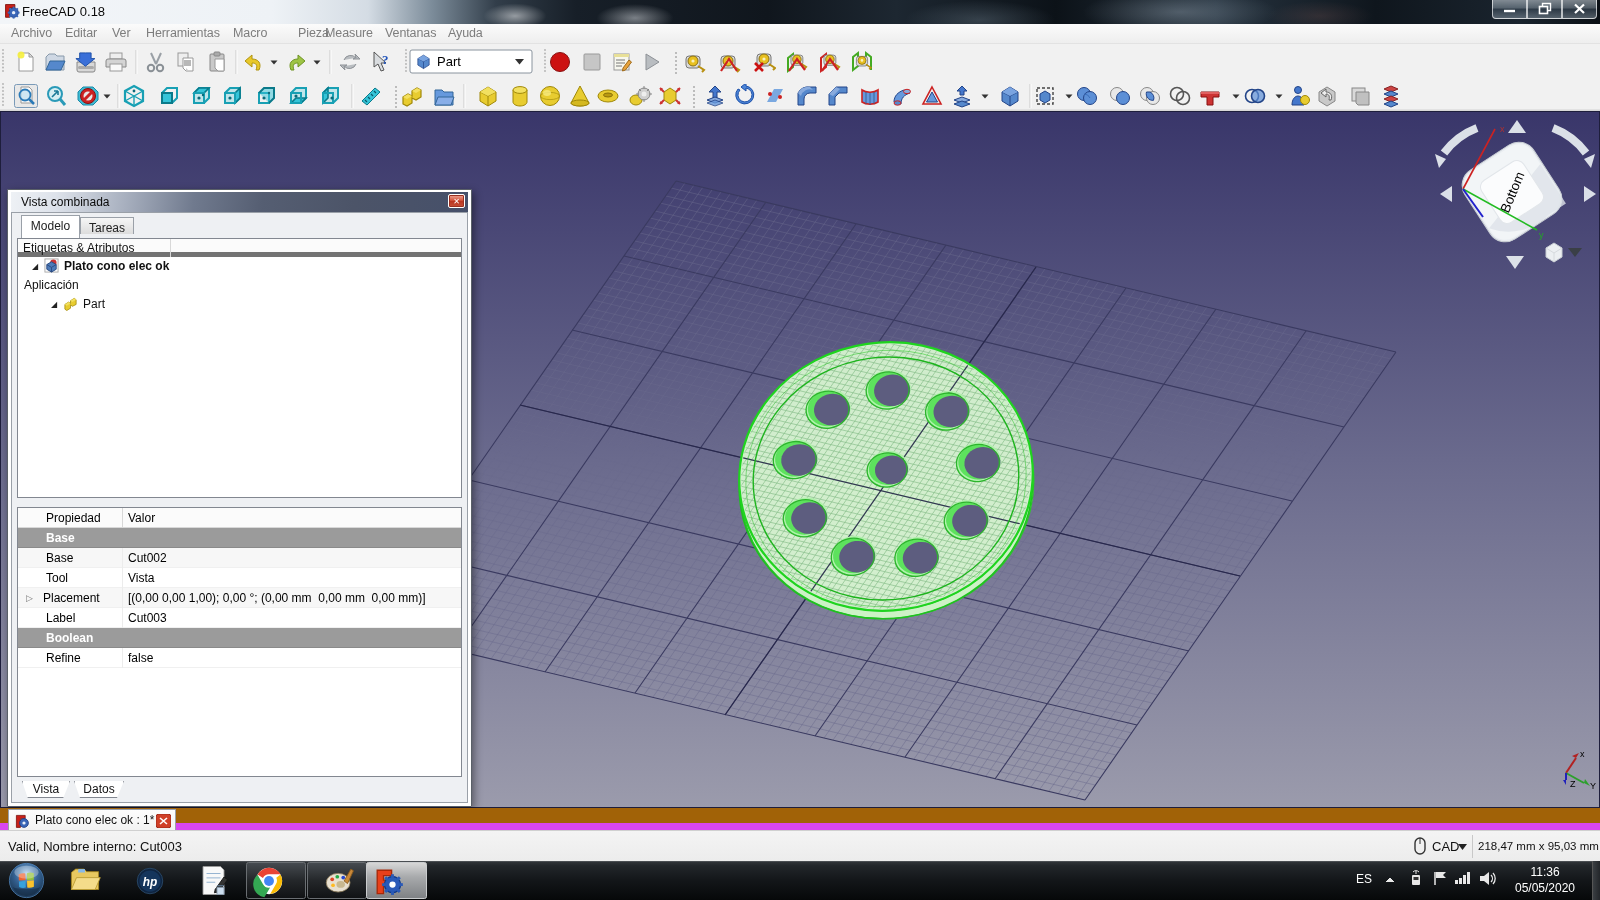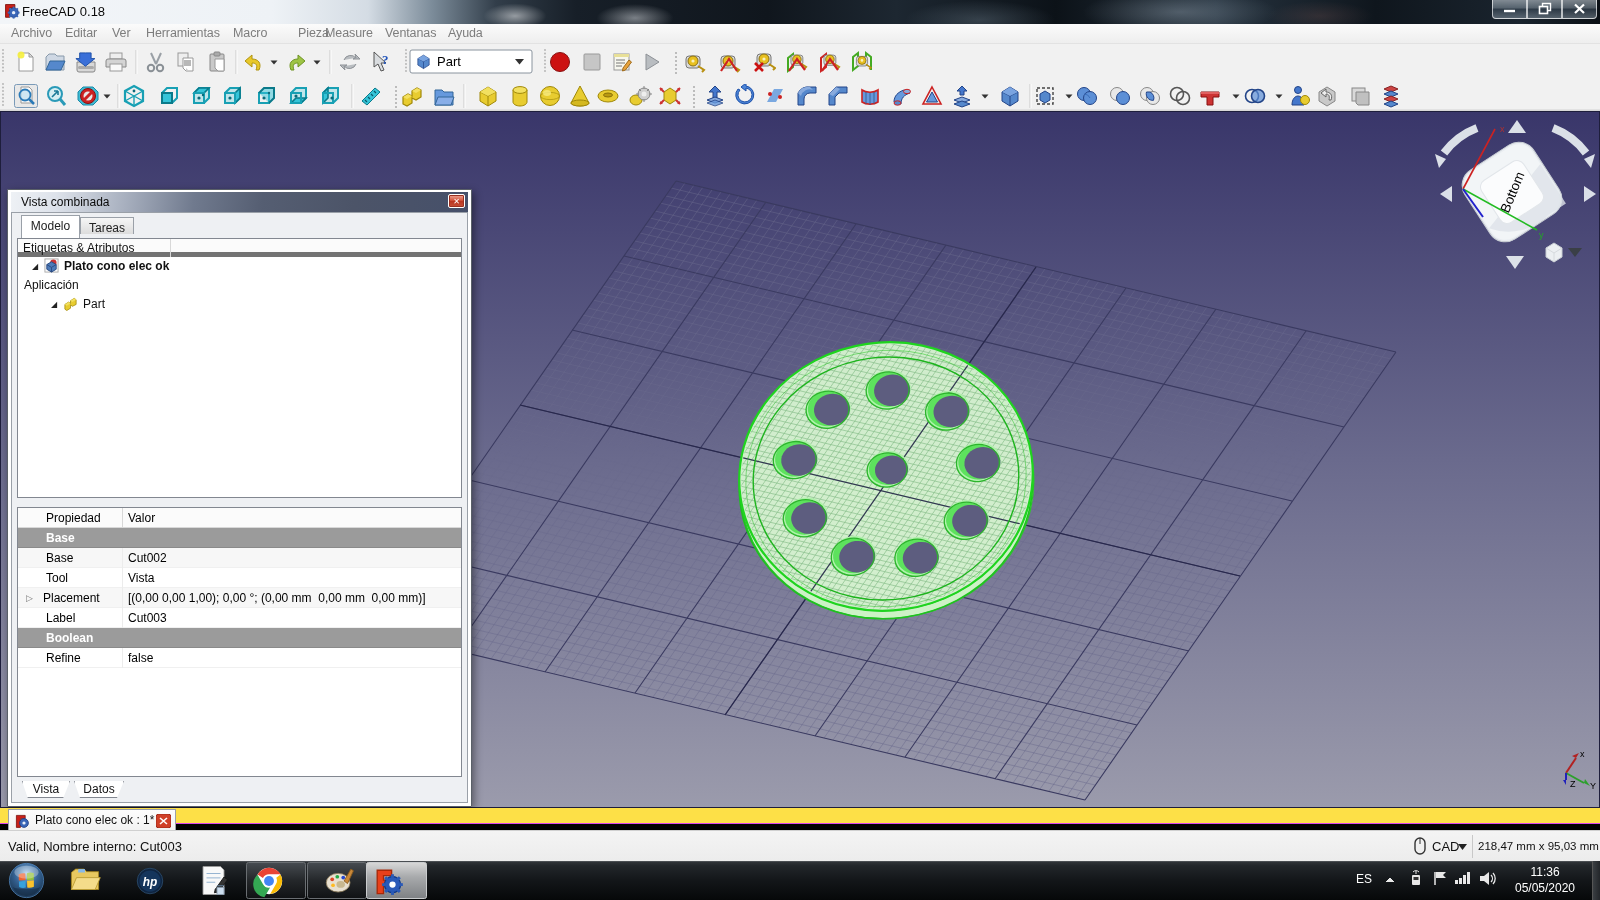--- a/index.html
+++ b/index.html
@@ -43,21 +43,21 @@
 #prop-head:after{content:"";position:absolute;left:104px;top:0;width:1px;height:20px;background:#d8d8d8;}
 .pgroup{height:20px;line-height:20px;background:#9b9b9b;color:#fff;font-weight:bold;padding-left:28px;border-bottom:1px solid #8a8a8a;}
 .prow{height:20px;line-height:20px;position:relative;border-bottom:1px solid #f0f0f0;}
 .prow.alt{background:#f7f7f7;}
 .prow .pl{position:absolute;left:0;padding-left:28px;}
 .prow .pv{position:absolute;left:110px;white-space:nowrap;}
 .prow:after{content:"";position:absolute;left:104px;top:0;width:1px;height:20px;background:#ececec;}
 .exp3{position:absolute;left:8px;font-size:9px;color:#777;}
 .btab{position:absolute;bottom:4px;height:17px;background:#fff;border:1px solid #828790;border-top:none;font-size:12px;text-align:center;line-height:16px;clip-path:polygon(0 0,100% 0,86% 100%,12% 100%);color:#111;}
 .btab.active{font-weight:normal;}
-#mditabs{position:absolute;left:0;top:808px;width:1600px;height:16px;background:#fde047;border-bottom:1px solid #d946ef;}
+#mditabs{position:absolute;left:0;top:808px;width:1600px;height:22px;background:#a16207;border-bottom:7px solid #d946ef;}
 #mditab{position:absolute;left:8px;top:1px;width:168px;height:21px;background:linear-gradient(180deg,#fdfdfd,#f2f2f2);border:1px solid #9aa0a8;border-bottom:none;font-size:12px;color:#111;padding:3px 4px 0 26px;}
 #statusbar{position:absolute;left:0;top:830px;width:1600px;height:31px;background:linear-gradient(180deg,#f4f4f4,#ececec);border-top:1px solid #d0d0d0;font-size:13px;color:#111;}
 #statusbar span{white-space:nowrap;}
 #taskbar{position:absolute;left:0;top:861px;width:1600px;height:39px;}
 #tray{position:absolute;left:0;top:861px;width:1600px;height:54px;font-family:Liberation Sans, sans-serif;padding-left:38px;}
 </style></head>
 <body>
 <div id="stage">
 <div id="titlebar">
       <span id="fcicon"><svg width="17" height="17" viewBox="0 0 20 20">

